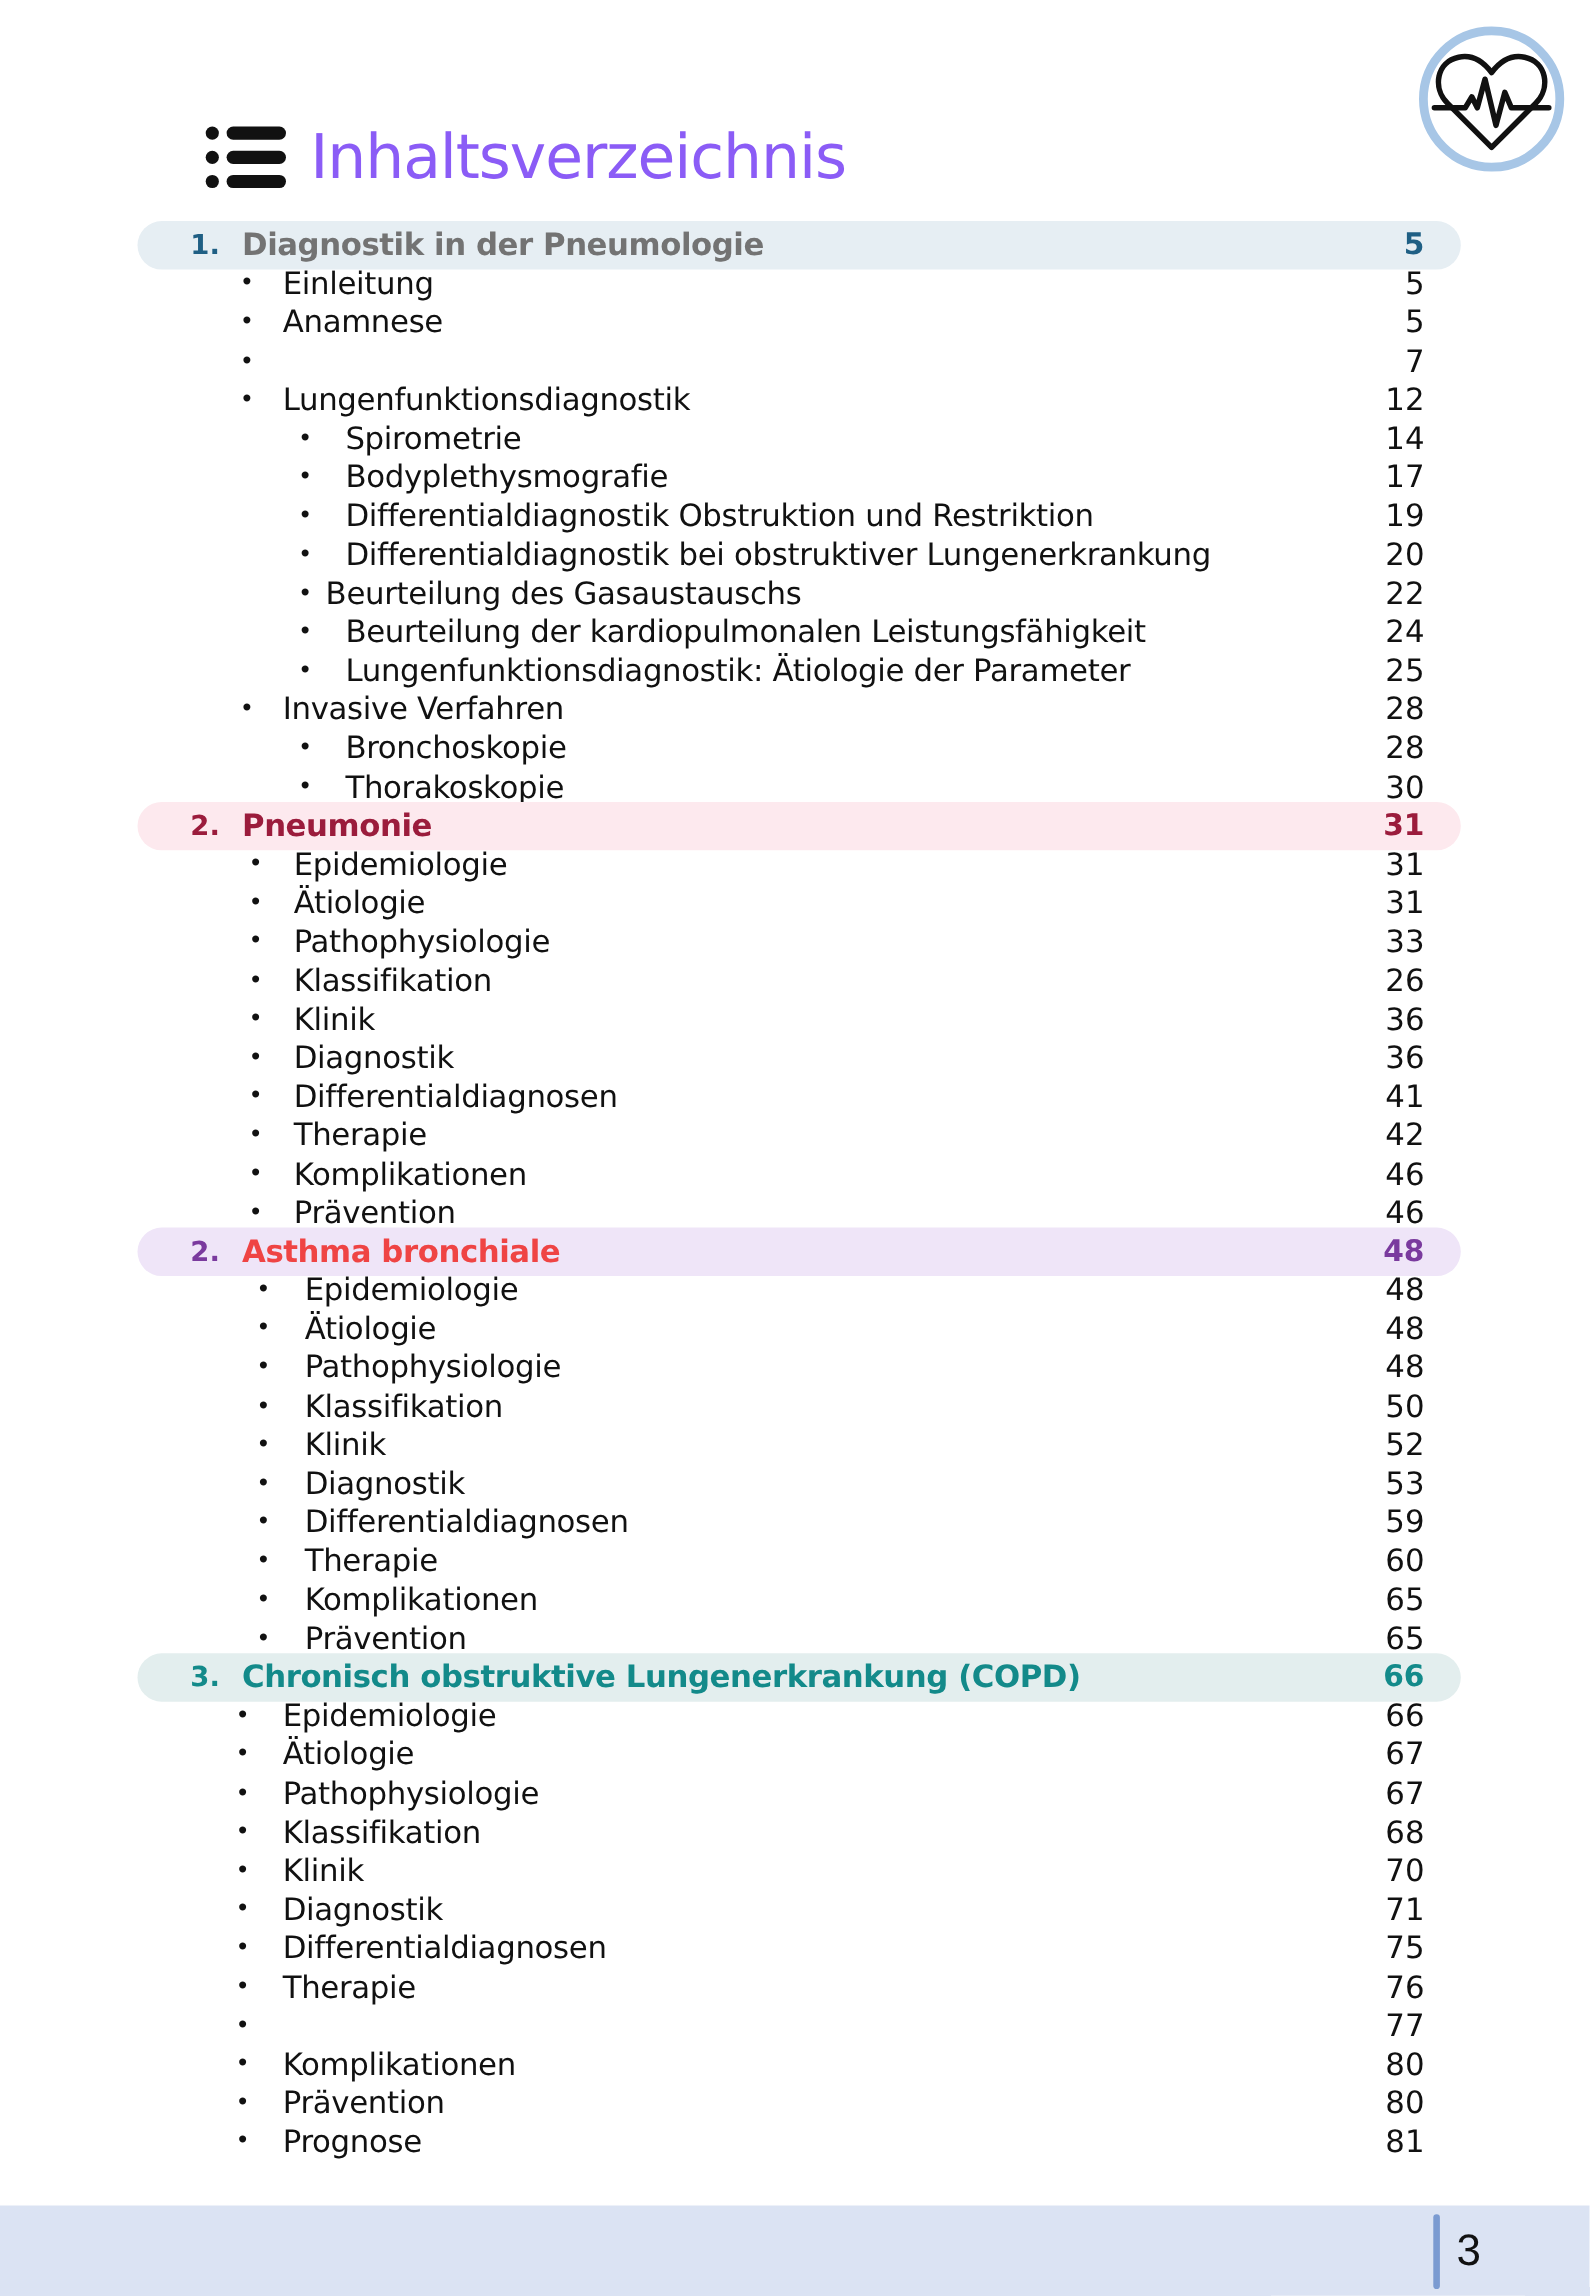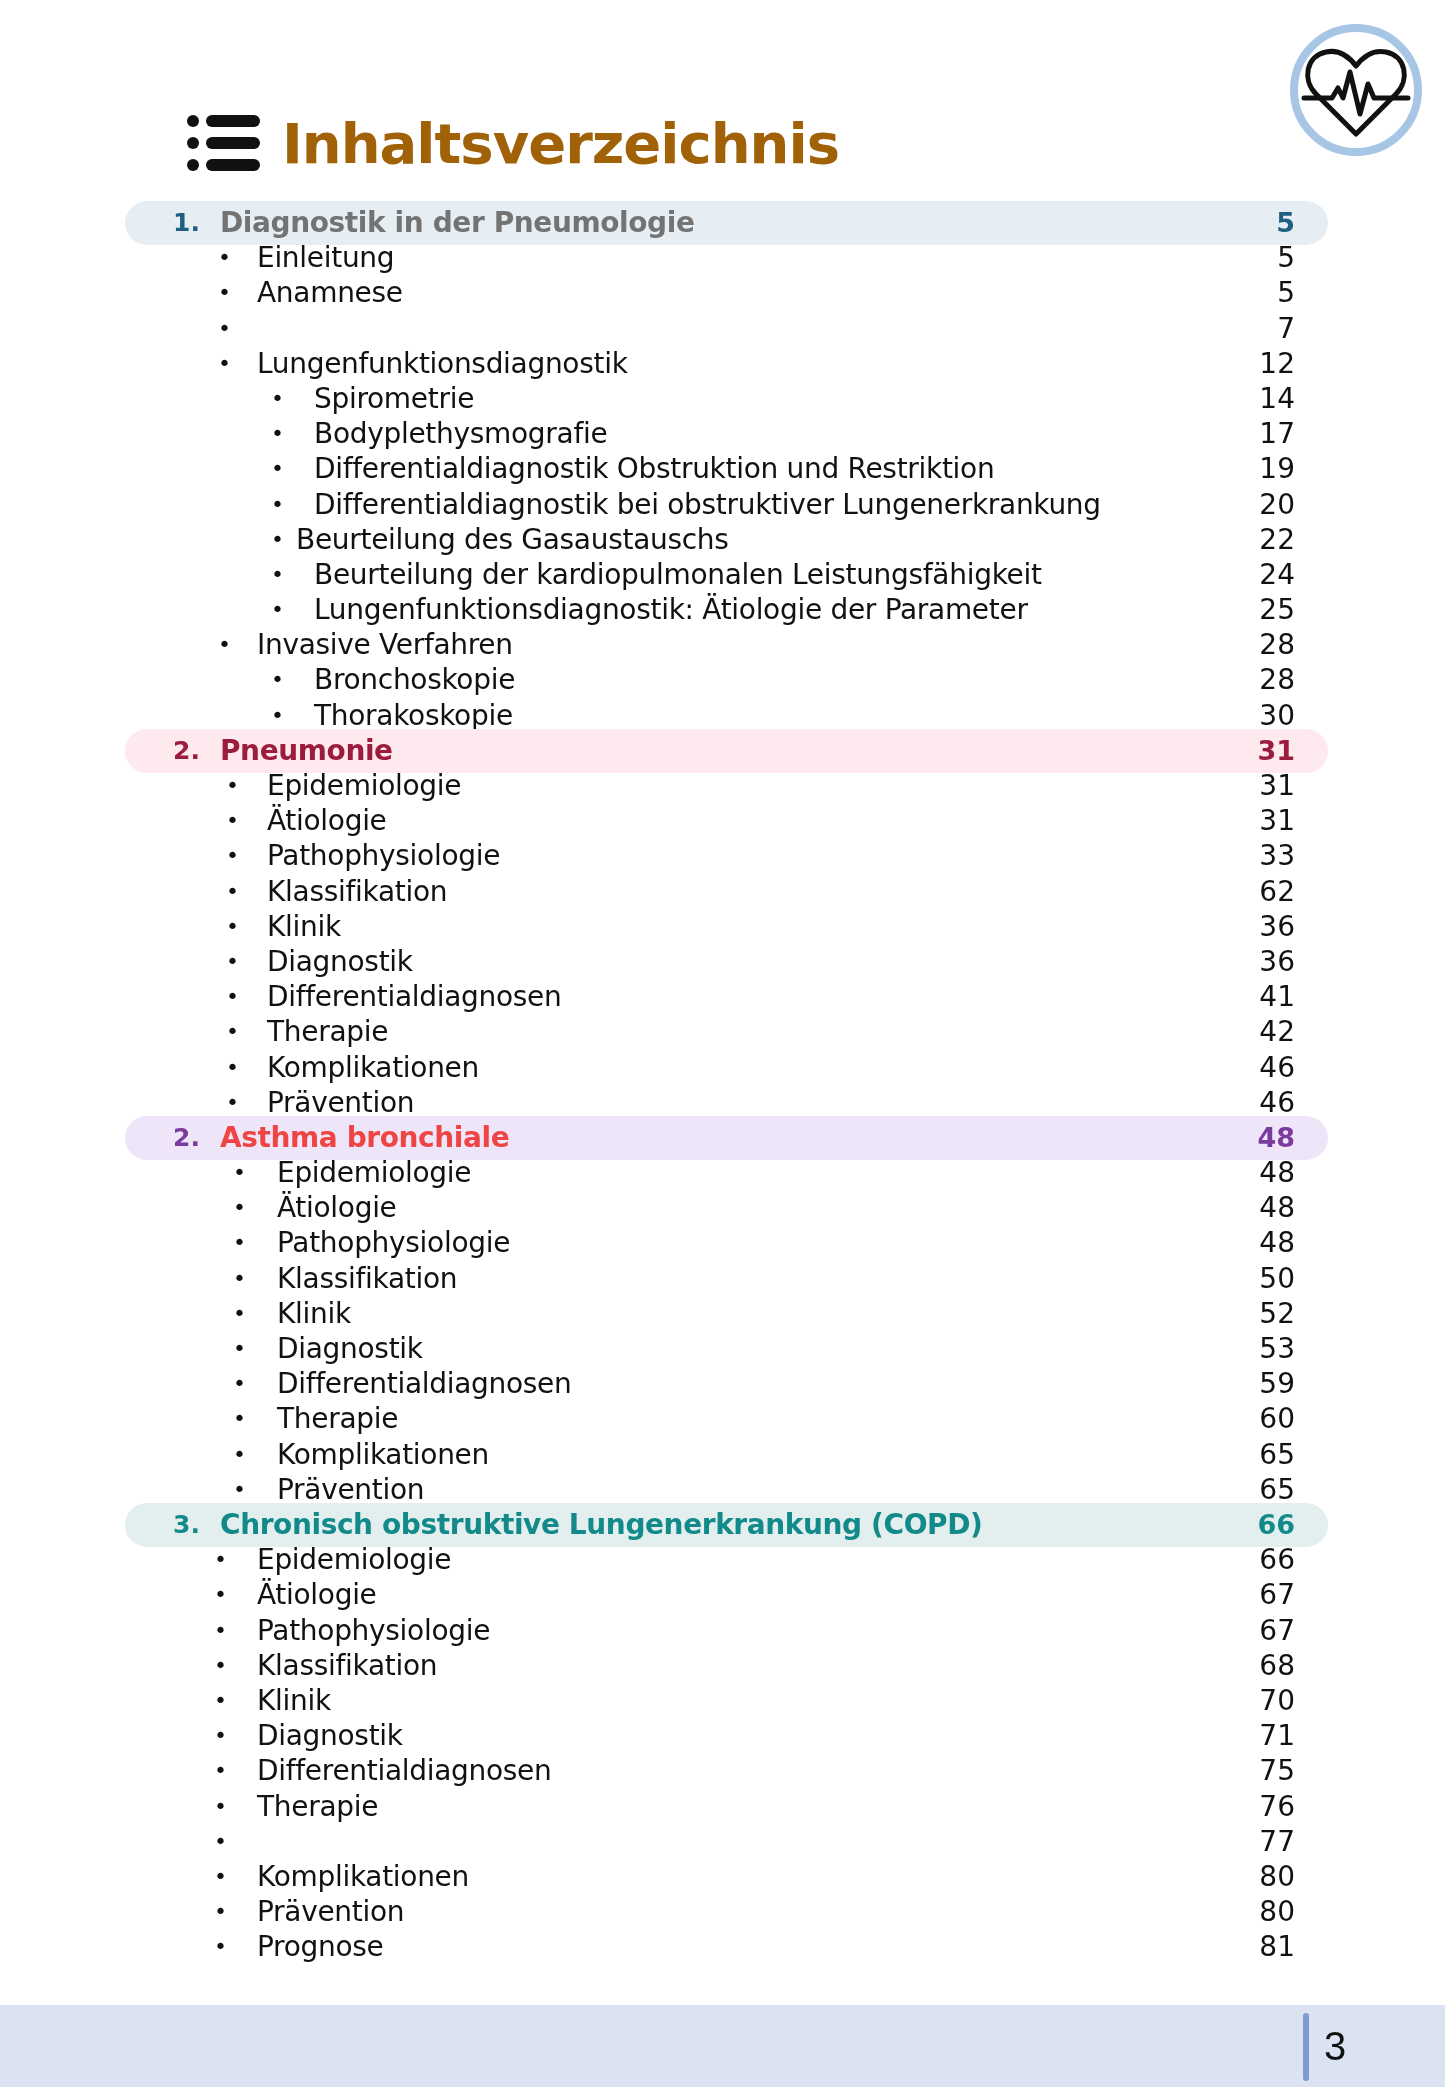--- a/index.html
+++ b/index.html
@@ -9,22 +9,22 @@
   }
   .logo {
     position: absolute; left: 1288px; top: 22px; width: 136px; height: 136px;
   }
   .title-row {
     position: absolute; left: 186px; top: 105px; height: 76px;
     display: flex; align-items: center;
   }
   .list-icon { width: 74px; height: 60px; margin-right: 22px; }
   .title {
-    font-family: "DejaVu Sans", sans-serif; font-weight: bold; font-size: 56px;
-    letter-spacing: -1px; color: #a16207;
+    font-family: "DejaVu Sans", sans-serif; font-weight: normal; font-size: 56px;
+    letter-spacing: -1px; color: #8b5cf6;
   }
   .toc { position: absolute; left: 0; top: 205px; width: 1445px; }
   .row {
     position: relative; height: 35.2px; line-height: 35.2px; font-size: 28px;
     white-space: nowrap;
   }
   .row.sec { height: 44px; line-height: 44px; margin: -4px 0 -4.8px 0; }
   .band {
     position: absolute; left: 125px; width: 1203px; top: 0; height: 44px;
     border-radius: 22px;
@@ -175,21 +175,21 @@
       <span class="page">31</span>
     </div>
     <div class="row">
       <span class="bullet" style="left:226px">•</span>
       <span class="item-text" style="left:267px">Pathophysiologie</span>
       <span class="page">33</span>
     </div>
     <div class="row">
       <span class="bullet" style="left:226px">•</span>
       <span class="item-text" style="left:267px">Klassifikation</span>
-      <span class="page">62</span>
+      <span class="page">26</span>
     </div>
     <div class="row">
       <span class="bullet" style="left:226px">•</span>
       <span class="item-text" style="left:267px">Klinik</span>
       <span class="page">36</span>
     </div>
     <div class="row">
       <span class="bullet" style="left:226px">•</span>
       <span class="item-text" style="left:267px">Diagnostik</span>
       <span class="page">36</span>

